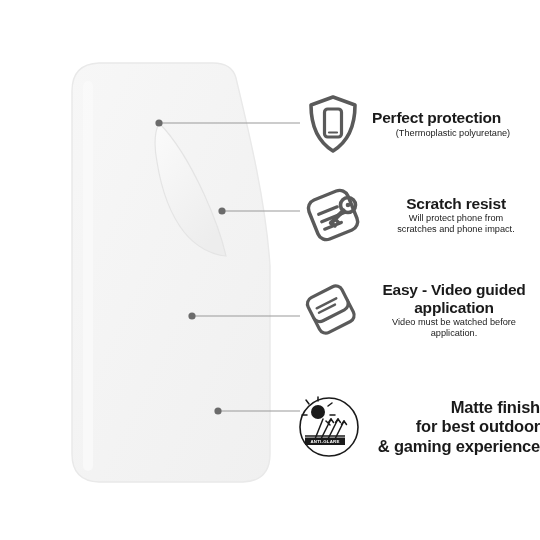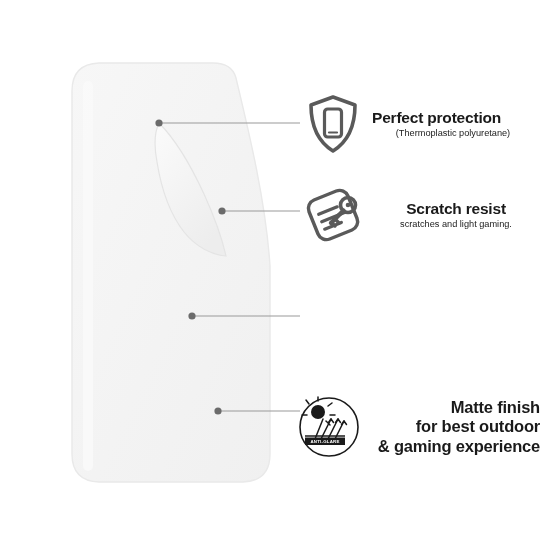--- a/index.html
+++ b/index.html
@@ -196,24 +196,46 @@
           <circle cx="44" cy="18" r="7.5" fill="none" stroke="#5a5a5a" stroke-width="3.6"></circle>
           <circle cx="44" cy="18" r="2.3" fill="#5a5a5a"></circle>
           <path d="M39.5 23.5 L27 36" stroke="#5a5a5a" stroke-width="4.4" stroke-linecap="round"></path>
           <path d="M31 32 L35 36" stroke="#5a5a5a" stroke-width="3.4" stroke-linecap="round"></path>
           <path d="M27.5 35.5 L31 39" stroke="#5a5a5a" stroke-width="3.4" stroke-linecap="round"></path>
         </g>
       </svg>
     </div>
     <div class="feature-text">
       <div class="f-title">Scratch resist</div>
-      <div class="f-sub">scratches and light gaming.</div>
-    </div>
-  </div>
-
+      <div class="f-sub">Will protect phone from</div>
+      <div class="f-sub">scratches and phone impact.</div>
+    </div>
+  </div>
+
+  <div class="feature-row" id="row-easy">
+    <div class="feature-icon">
+      <svg width="62" height="58" viewBox="0 0 62 58">
+        <g transform="rotate(-27 31 29)">
+
+          <rect x="12" y="22" width="38" height="26" rx="7" fill="#ffffff" stroke="#5a5a5a" stroke-width="3.2"></rect>
+          <line x1="19" y1="35" x2="24" y2="35" stroke="#5a5a5a" stroke-width="2.4" stroke-linecap="round"></line>
+
+          <rect x="12" y="9" width="38" height="26" rx="7" fill="#ffffff" stroke="#5a5a5a" stroke-width="3.2"></rect>
+          <line x1="19" y1="21" x2="41" y2="21" stroke="#5a5a5a" stroke-width="2.4" stroke-linecap="round"></line>
+          <line x1="19" y1="26" x2="37" y2="26" stroke="#5a5a5a" stroke-width="2.4" stroke-linecap="round"></line>
+        </g>
+      </svg>
+    </div>
+    <div class="feature-text">
+      <div class="f-title">Easy - Video guided</div>
+      <div class="f-title">application</div>
+      <div class="f-sub">Video must be watched before</div>
+      <div class="f-sub">application.</div>
+    </div>
+  </div>
 
   <div class="feature-row" id="row-matte">
     <div class="feature-icon">
       <svg width="64" height="64" viewBox="0 0 64 64">
         <circle cx="32" cy="32" r="29" fill="none" stroke="#1a1a1a" stroke-width="1.6"></circle>
 
         <circle cx="21" cy="17" r="7" fill="#1a1a1a"></circle>
         <g stroke="#1a1a1a" stroke-width="1.5" stroke-linecap="round">
           <line x1="21" y1="6" x2="21" y2="2"></line>
           <line x1="31" y1="11" x2="35" y2="8"></line>

